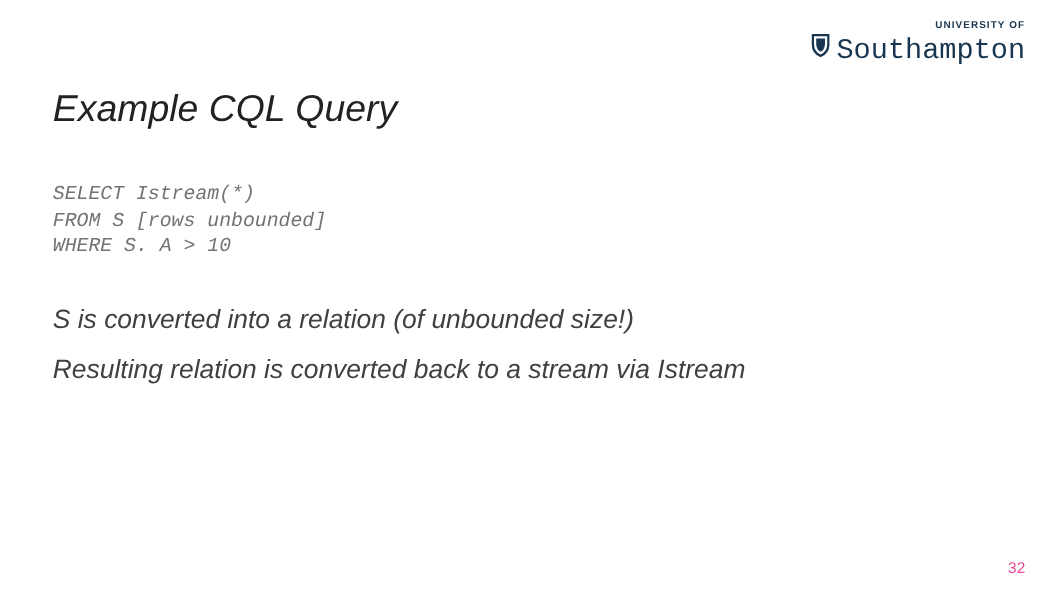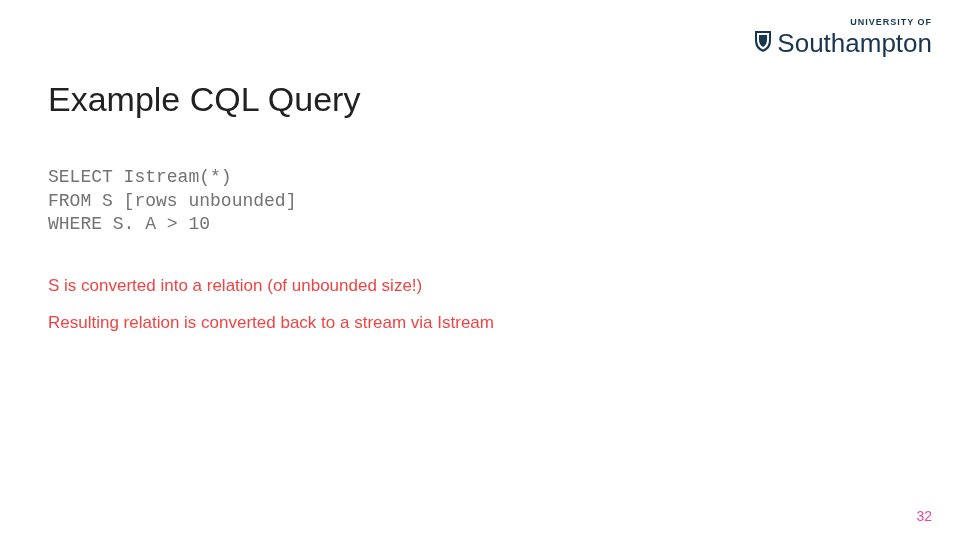--- a/index.html
+++ b/index.html
@@ -22,58 +22,59 @@
   }
   .logo-sup {
     font-size: 9px;
     letter-spacing: 1px;
     color: #18364f;
     text-align: right;
     margin-bottom: 2px;
     font-weight: bold;
   }
   .logo-main {
-    font-family: Liberation Sans, sans-serif;
+    font-family: Liberation Mono, monospace;
     font-size: 26px;
     color: #18364f;
     font-weight: 400;
     display: flex;
-    align-items: center;
+    align-items: flex-end;
   }
   .logo-shield {
     display: inline-block;
     margin-right: 4px;
     vertical-align: baseline;
   }
   .slide {
     box-sizing: border-box;
     padding: 80px 48px 0 48px;
     width: 100%;
     height: 100%;
+    font-style: italic;
   }
   .title {
     font-family: "Segoe UI Light", "Segoe UI", "Helvetica Neue", Arial, sans-serif;
     font-weight: 300;
     font-size: 34px;
     color: #222;
     margin: 0 0 24px 0;
   }
   .codeblock {
     font-family: Consolas, "Courier New", monospace;
     font-size: 18px;
     line-height: 1.3;
     white-space: pre;
     color: #737373;
     margin-bottom: 38px;
   }
   .body-text {
-    font-size: 17px;
+    font-size: 24px;
     font-weight: 400;
     line-height: 1.35;
-    color: #ef4444;
+    color: #404040;
   }
   .body-text p {
     margin: 0 0 14px 0;
   }
   .pagenum {
     position: absolute;
     bottom: 16px;
     right: 28px;
     font-size: 14px;
     color: #ec4899;

